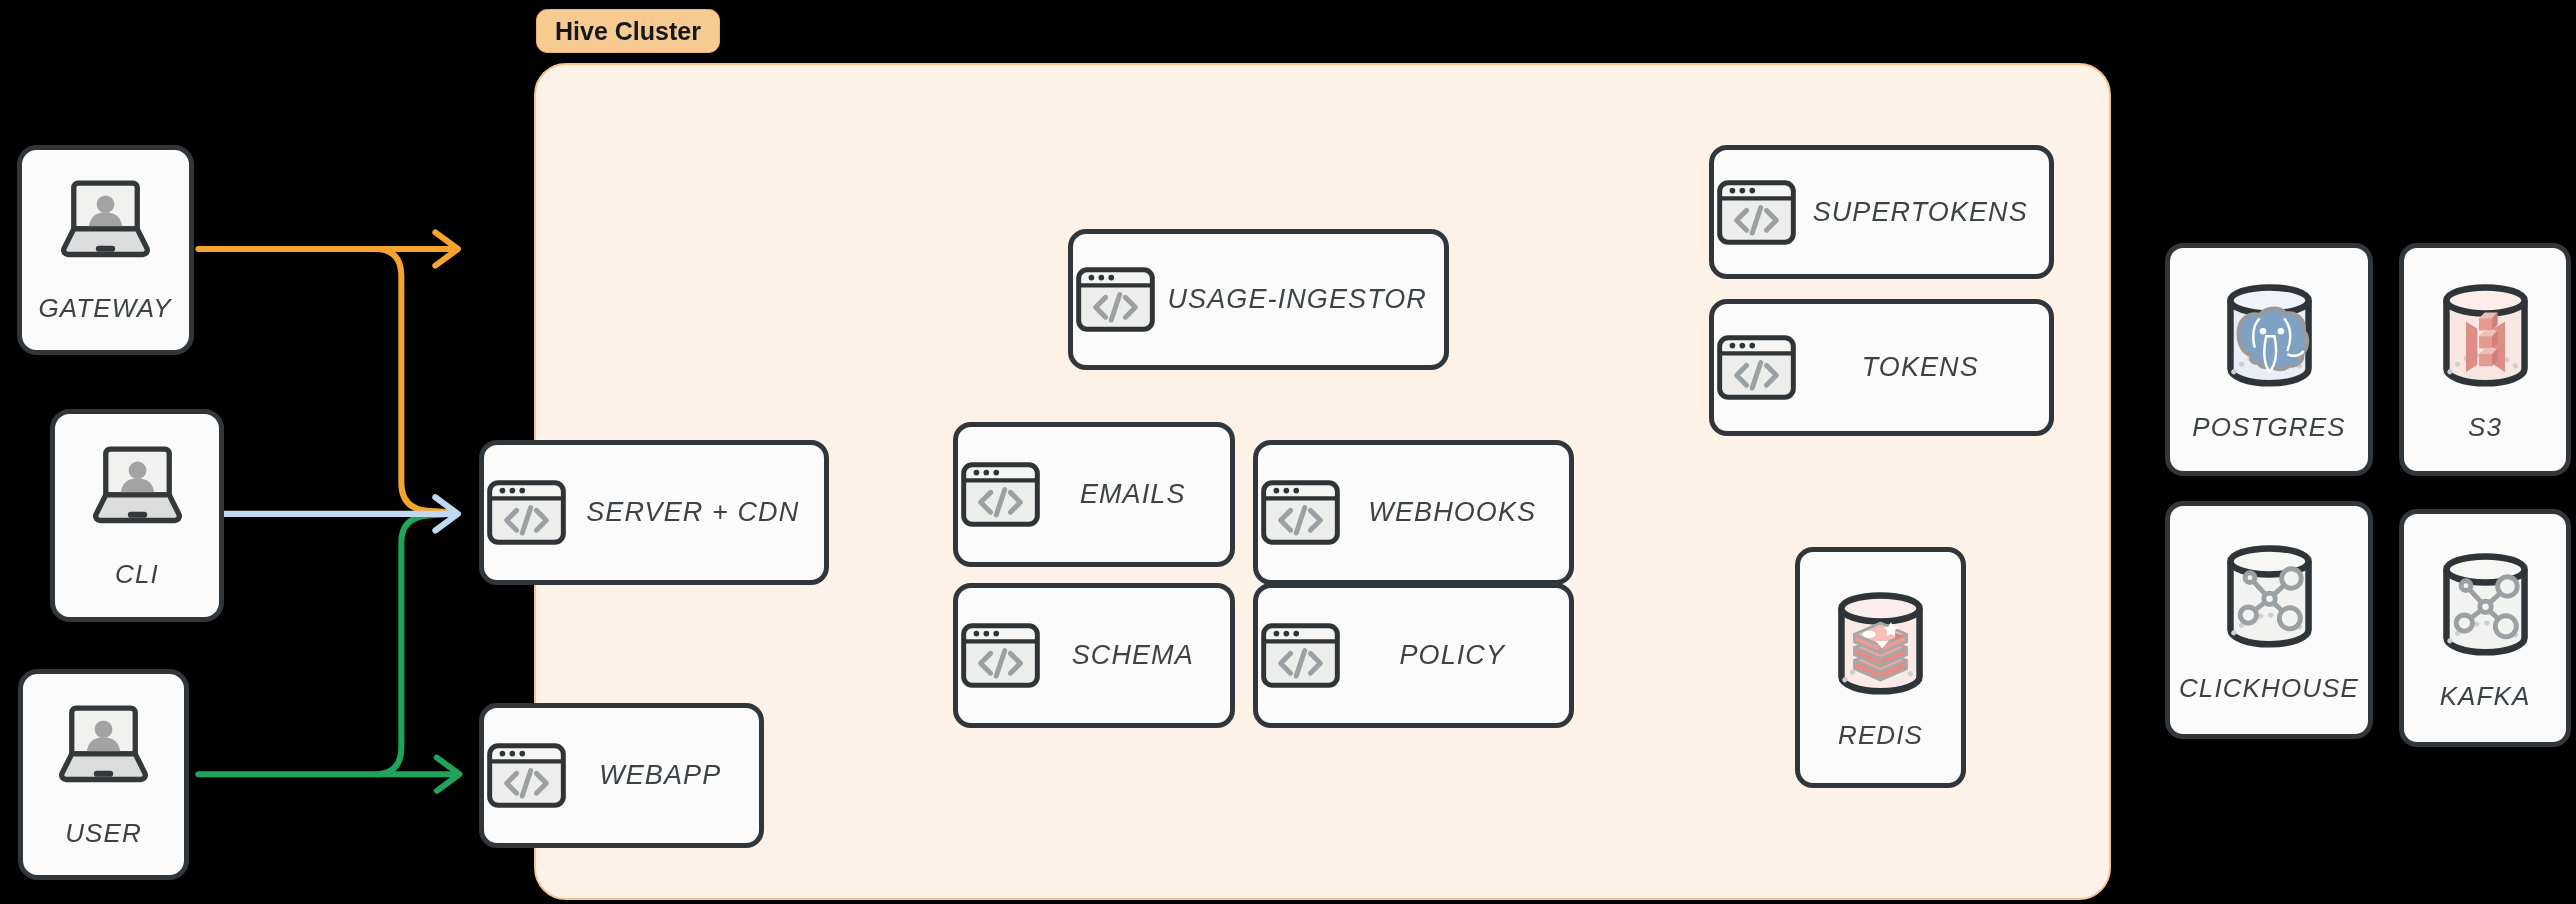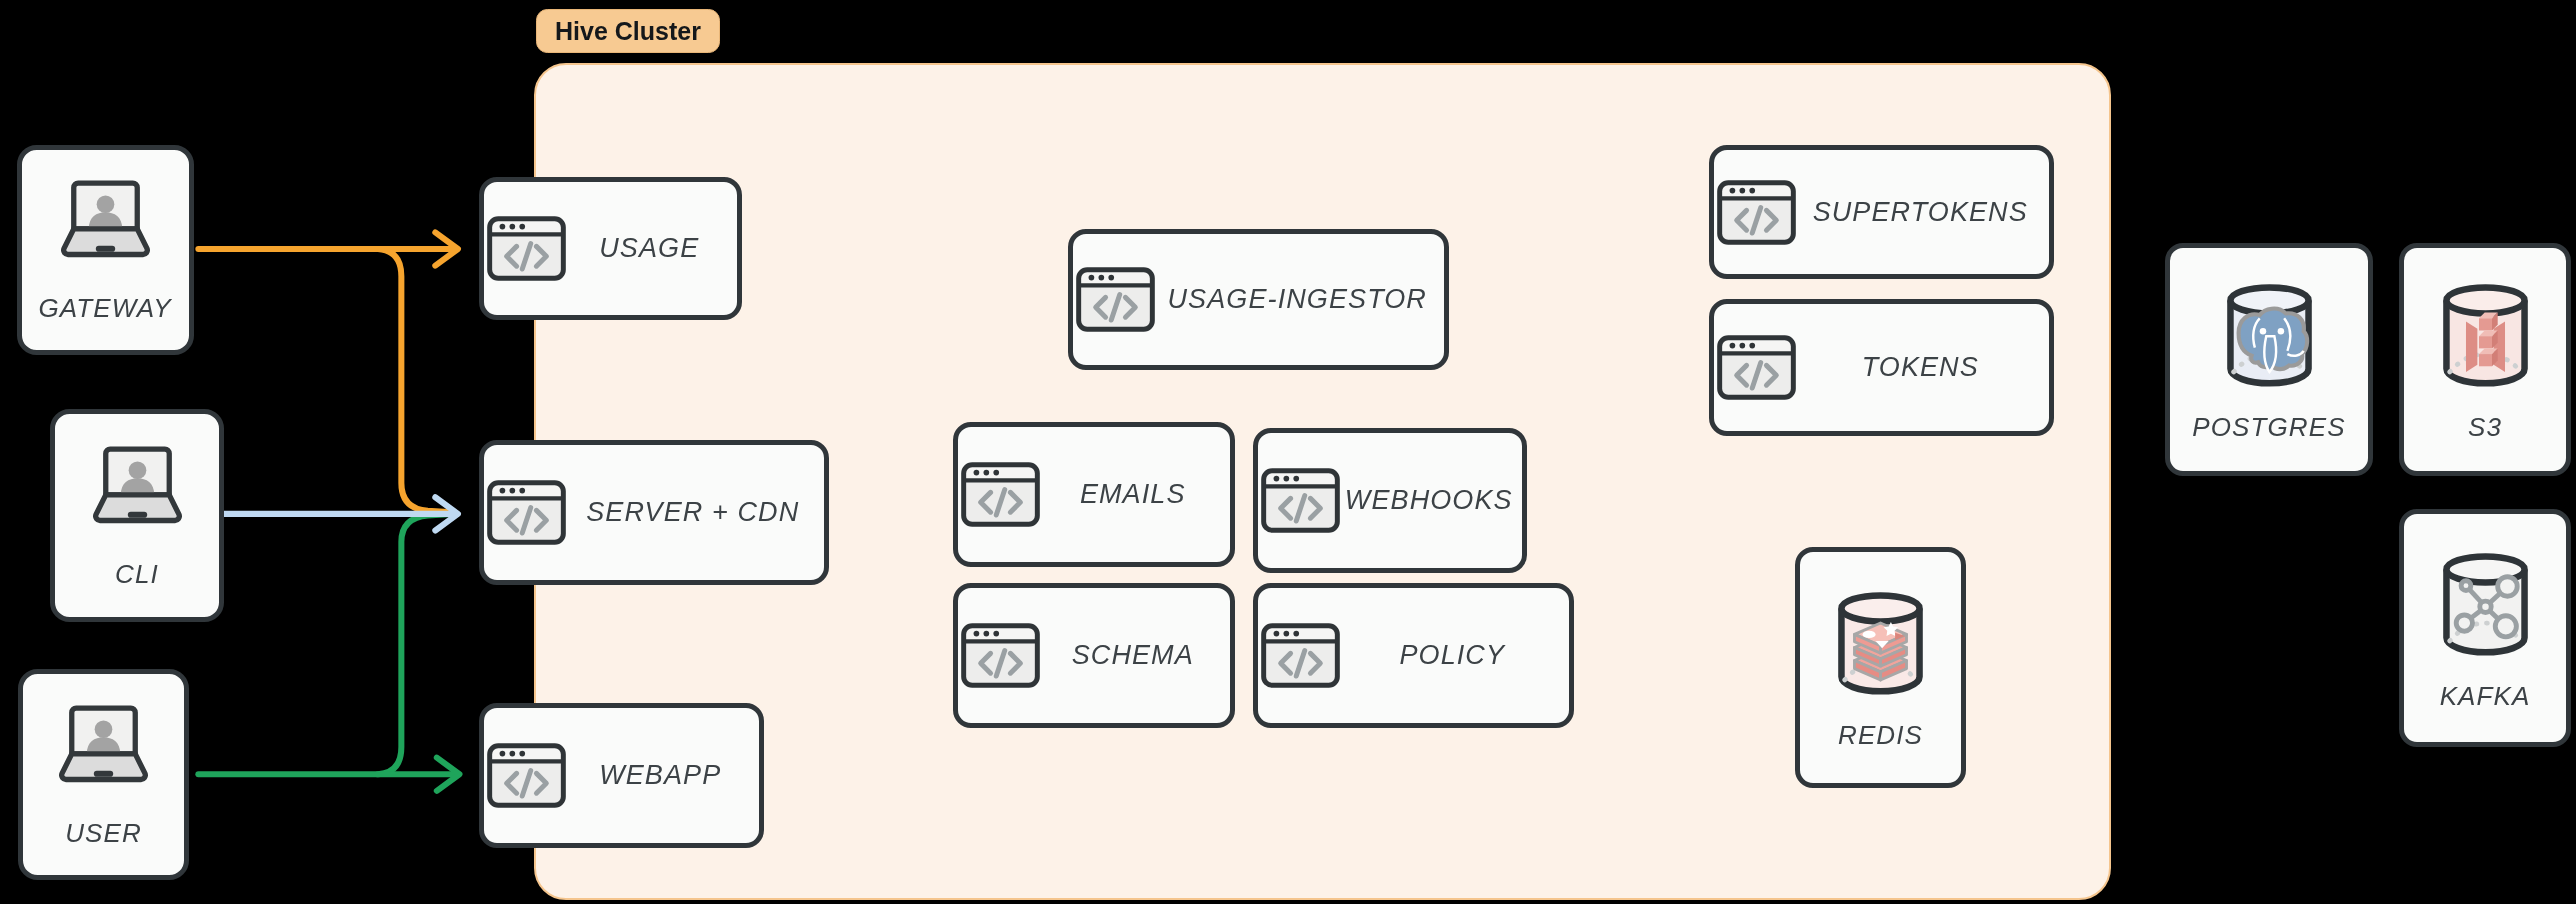--- a/index.html
+++ b/index.html
@@ -166,26 +166,20 @@
       </svg>
     <div class="lbl">CLI</div>
   </div>
   <div class="card actor" style="left:18px;top:669px;width:171px;height:211px;">
     <svg class="laptop-icon" viewBox="0 0 130 110">
         <use href="#icon-laptop"></use>
       </svg>
     <div class="lbl">USER</div>
   </div>
 
-  <div class="card svc" style="left:479px;top:177px;width:263px;height:143px;">
-    <svg class="win-icon" viewBox="0 0 120 100">
-        <use href="#icon-window"></use>
-      </svg>
-    <div class="lbl">USAGE</div>
-  </div>
   <div class="card svc" style="left:479px;top:440px;width:350px;height:145px;">
     <svg class="win-icon" viewBox="0 0 120 100">
         <use href="#icon-window"></use>
       </svg>
     <div class="lbl">SERVER + CDN</div>
   </div>
   <div class="card svc" style="left:479px;top:703px;width:285px;height:145px;">
     <svg class="win-icon" viewBox="0 0 120 100">
         <use href="#icon-window"></use>
       </svg>
@@ -197,21 +191,21 @@
         <use href="#icon-window"></use>
       </svg>
     <div class="lbl">USAGE-INGESTOR</div>
   </div>
   <div class="card svc" style="left:953px;top:422px;width:282px;height:145px;">
     <svg class="win-icon" viewBox="0 0 120 100">
         <use href="#icon-window"></use>
       </svg>
     <div class="lbl">EMAILS</div>
   </div>
-  <div class="card svc" style="left:1253px;top:428px;width:274px;height:145px;">
+  <div class="card svc" style="left:1253px;top:440px;width:321px;height:145px;">
     <svg class="win-icon" viewBox="0 0 120 100">
         <use href="#icon-window"></use>
       </svg>
     <div class="lbl">WEBHOOKS</div>
   </div>
   <div class="card svc" style="left:953px;top:583px;width:282px;height:145px;">
     <svg class="win-icon" viewBox="0 0 120 100">
         <use href="#icon-window"></use>
       </svg>
     <div class="lbl">SCHEMA</div>
@@ -247,20 +241,26 @@
         <use href="#cyl-postgres"></use>
       </svg>
     <div class="lbl">POSTGRES</div>
   </div>
   <div class="card db" style="left:2399px;top:243px;width:172px;height:233px;">
     <svg class="cyl-icon" viewBox="0 0 140 150">
         <use href="#cyl-s3"></use>
       </svg>
     <div class="lbl">S3</div>
   </div>
+  <div class="card db" style="left:2165px;top:501px;width:208px;height:238px;">
+    <svg class="cyl-icon" viewBox="0 0 140 150">
+        <use href="#cyl-net"></use>
+      </svg>
+    <div class="lbl">CLICKHOUSE</div>
+  </div>
   <div class="card db" style="left:2399px;top:501px;width:172px;height:238px;margin-top:8px;">
     <svg class="cyl-icon" viewBox="0 0 140 150">
         <use href="#cyl-net"></use>
       </svg>
     <div class="lbl">KAFKA</div>
   </div>
 
 </div>
 
 

